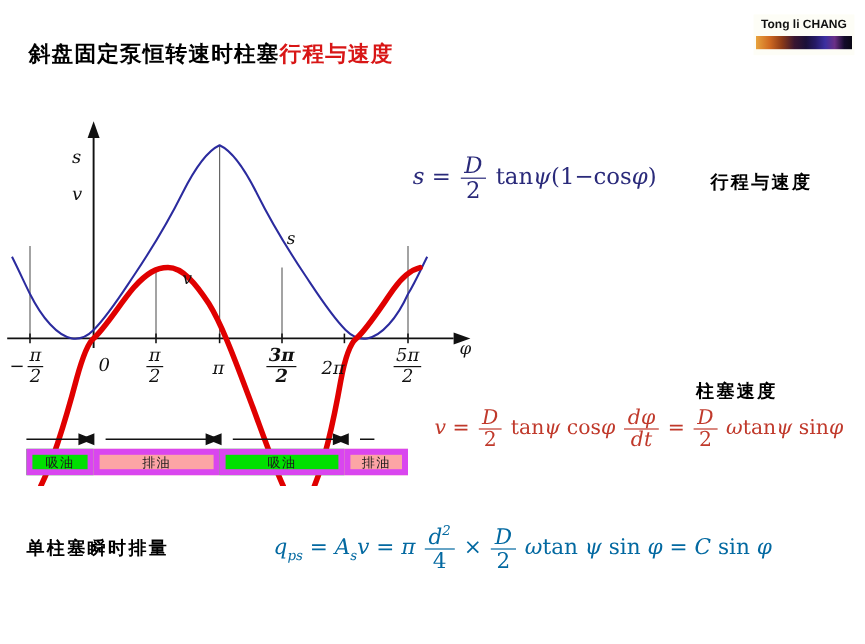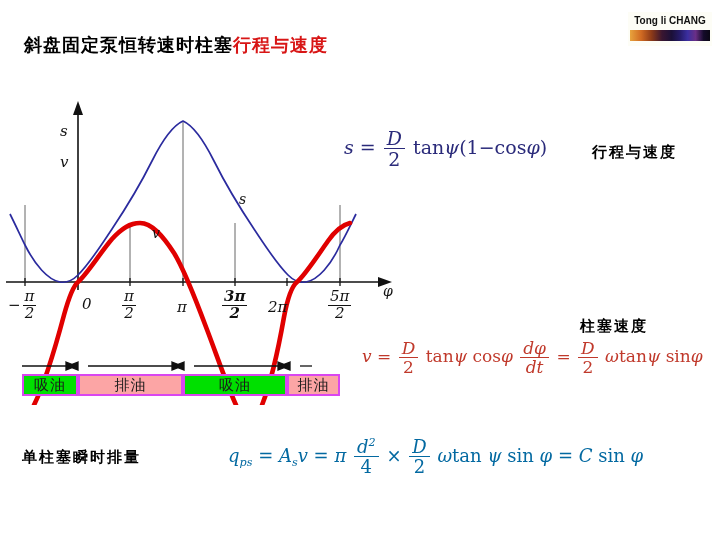--- a/index.html
+++ b/index.html
@@ -101,23 +101,23 @@
     left: 0px;
     top: 374px;
     width: 312px;
     height: 22px;
   }
   .seg {
     position: absolute;
     top: 0;
     height: 22px;
     box-sizing: border-box;
-    border: 2px solid #d946ef;
+    border: 5px solid #d946ef;
     font-family: "DejaVu Sans", sans-serif;
-    font-size: 15px;
+    font-size: 11px;
     color: #1a1a1a;
     display: flex;
     align-items: center;
     justify-content: center;
     letter-spacing: 1px;
   }
   .seg-green { background: #00e000; }
   .seg-red   { background: #fca5a5; }
 
   

